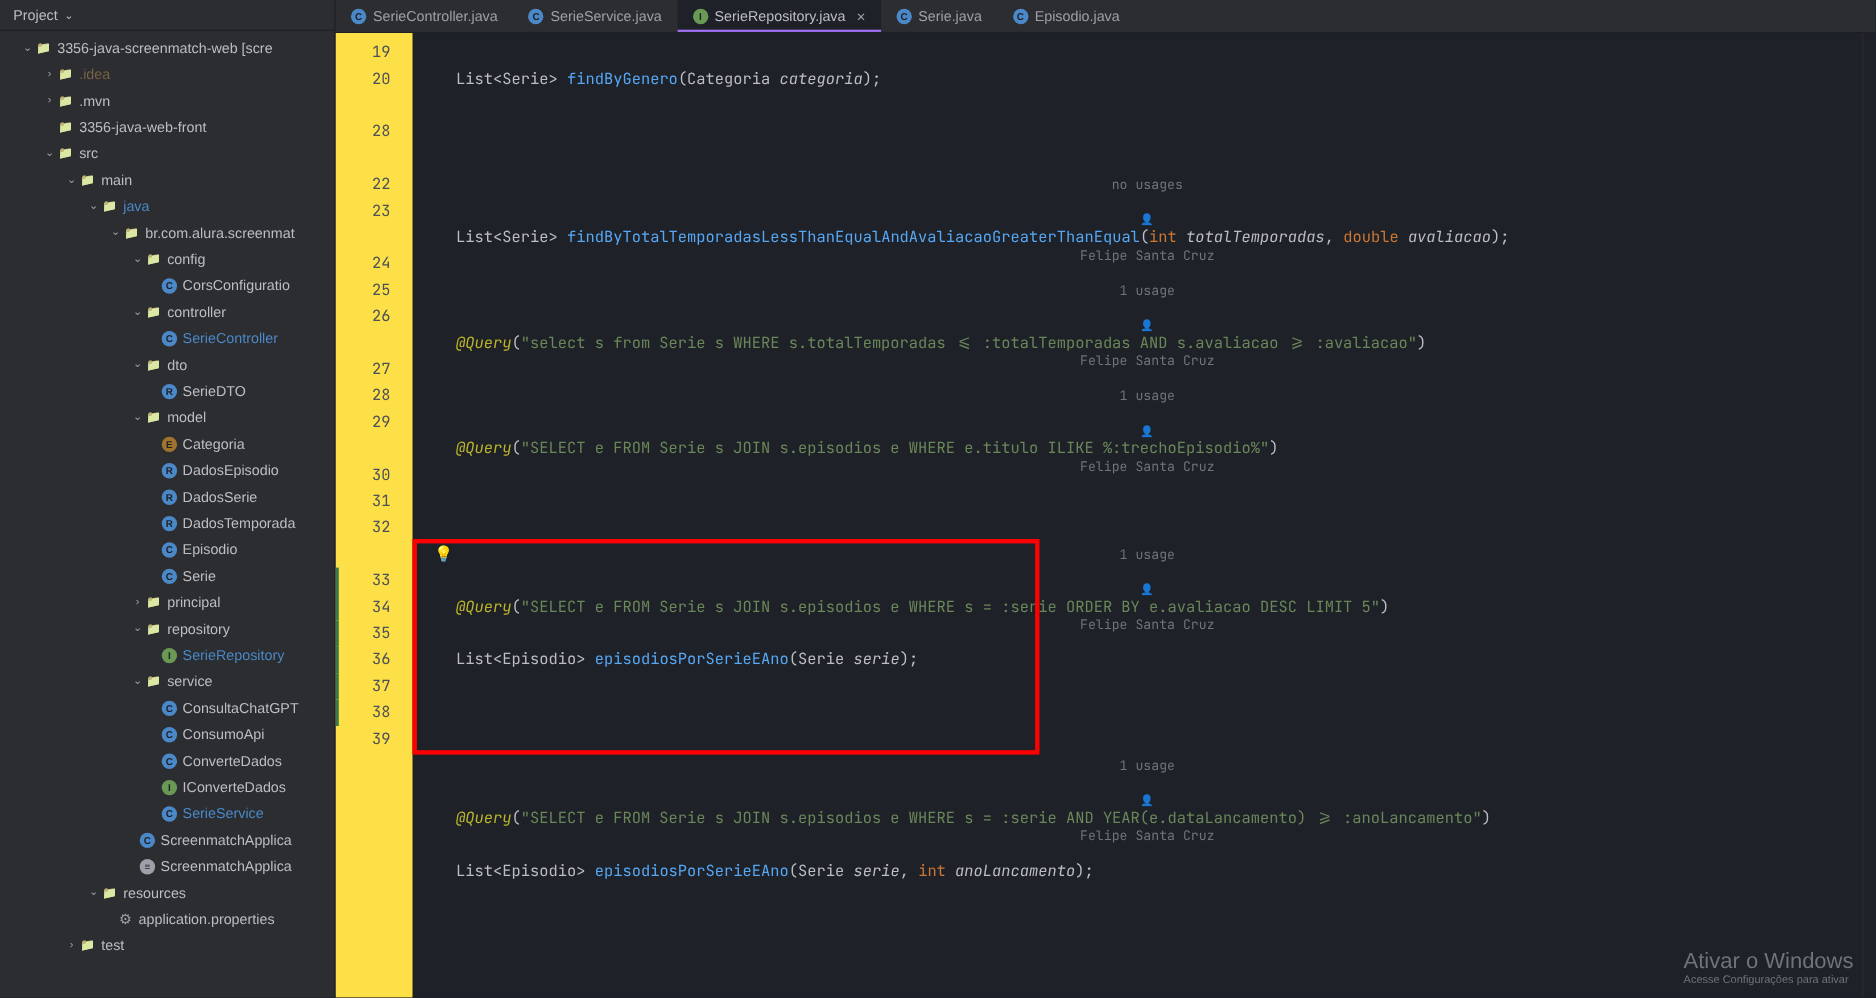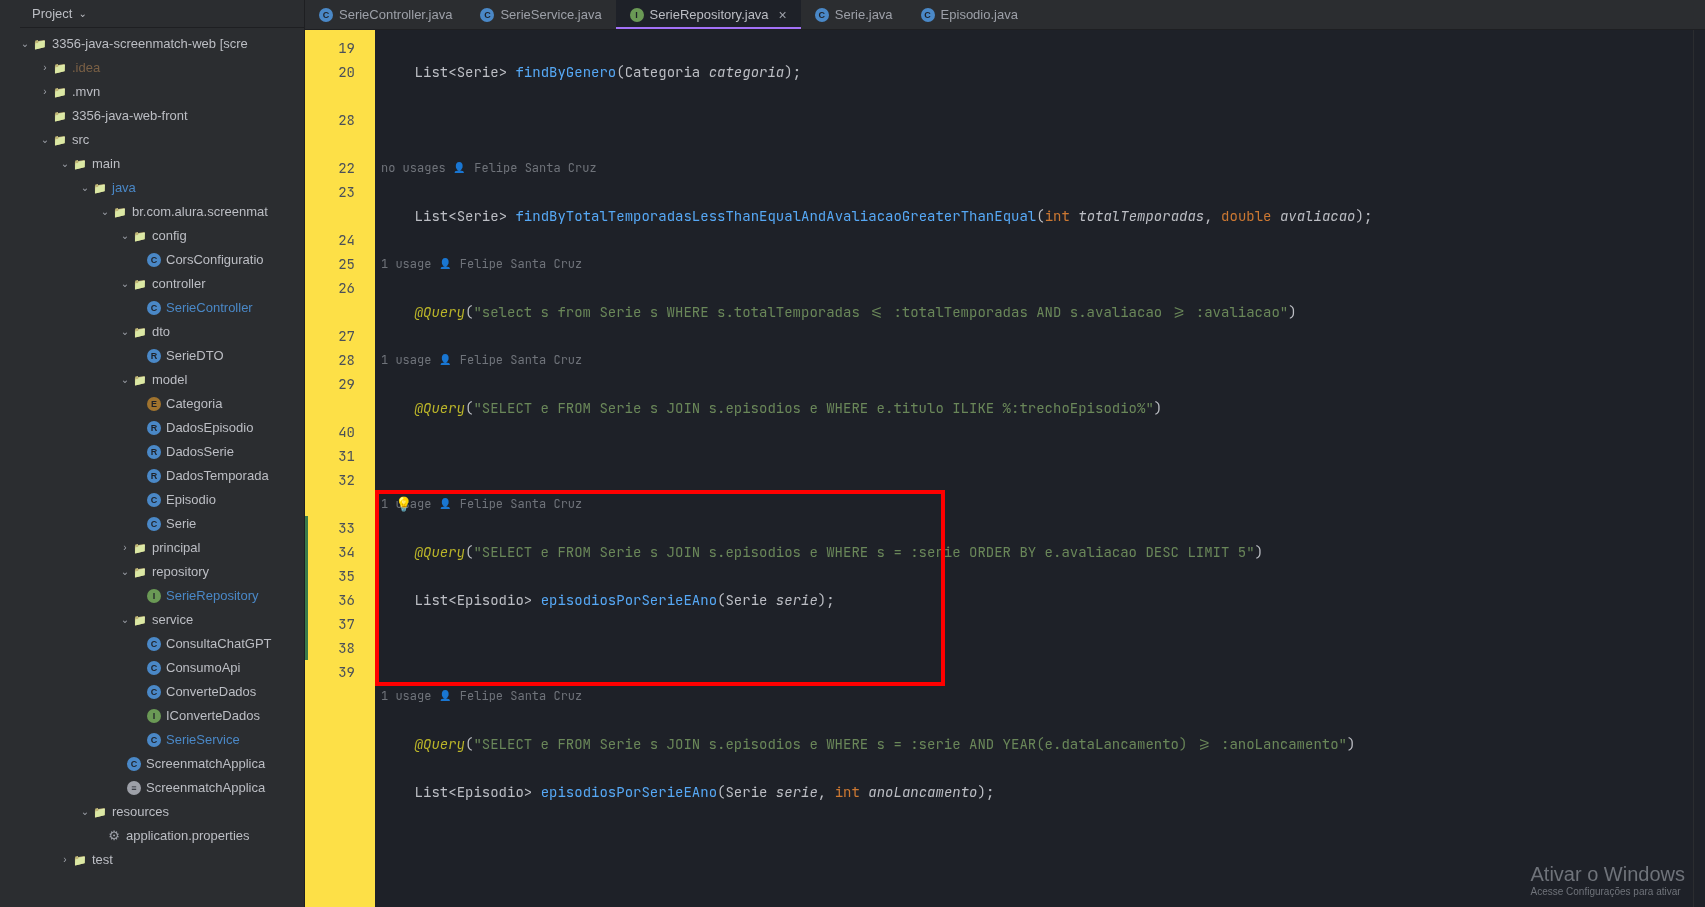--- a/index.html
+++ b/index.html
@@ -19,21 +19,20 @@
   background: #2b2d30;
   border-right: 1px solid #1e1f22;
   overflow: hidden;
 }
 .sidebar-header {
   padding: 6px 12px;
   display: flex;
   align-items: center;
   gap: 6px;
   border-bottom: 1px solid #1e1f22;
-  margin-left: 20px;
 }
 .tree { padding: 4px 0; font-size: 13px; }
 .tree-row {
   display: flex;
   align-items: center;
   padding: 2px 0 2px var(--indent, 8px);
   white-space: nowrap;
   cursor: pointer;
   line-height: 20px;
 }
@@ -117,21 +116,21 @@
 }
 .gutter .ln { height: 24px; }
 .gutter .ln.mod { border-left: 3px solid #3a7a4a; padding-left: 4px; }
 .code {
   flex: 1;
   padding-top: 6px;
   white-space: pre;
   position: relative;
 }
 .line { height: 24px; padding-left: 6px; }
-.hint-line { color: #6f737a; font-size: 12px; padding-left: 6px; height: 24px; display: flex; align-items: center; gap: 8px; }
+.hint-line { color: #6f737a; font-size: 12px; padding-left: 6px; height: 24px; display: flex; align-items: center; gap: 8px; flex-direction: column; }
 .hint-line .person-icon { font-size: 10px; }
 .type { color: #bcbec4; }
 .method { color: #56a8f5; }
 .param { font-style: italic; color: #bcbec4; }
 .ann { color: #bbb529; font-style: italic; }
 .str { color: #6a8759; }
 .punct { color: #bcbec4; }
 .num-kw { color: #cc7832; }
 .highlight-box {
   position: absolute;
@@ -404,21 +403,21 @@
         <div class="ln">23</div>
         <div class="ln"></div>
         <div class="ln">24</div>
         <div class="ln">25</div>
         <div class="ln">26</div>
         <div class="ln"></div>
         <div class="ln">27</div>
         <div class="ln">28</div>
         <div class="ln">29</div>
         <div class="ln"></div>
-        <div class="ln">40</div>
+        <div class="ln">30</div>
         <div class="ln">31</div>
         <div class="ln">32</div>
         <div class="ln"></div>
         <div class="ln mod">33</div>
         <div class="ln mod">34</div>
         <div class="ln mod">35</div>
         <div class="ln mod">36</div>
         <div class="ln mod">37</div>
         <div class="ln mod">38</div>
         <div class="ln">39</div>

